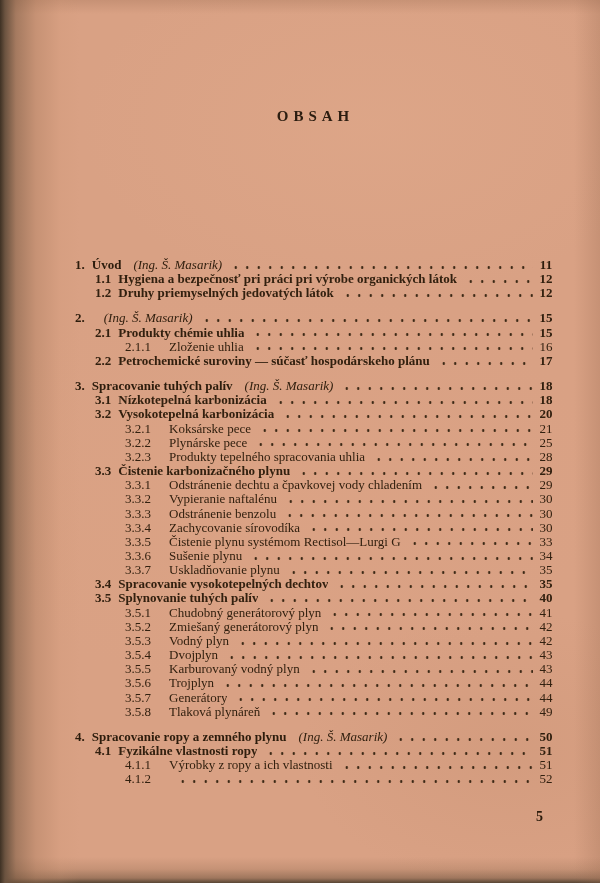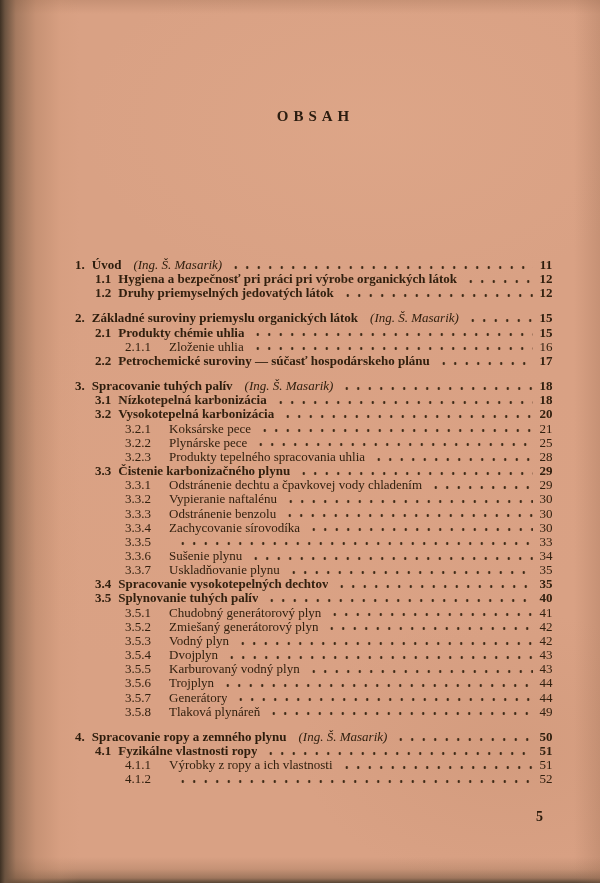--- a/index.html
+++ b/index.html
@@ -76,21 +76,20 @@
   </div>
     <div class="row lvl2">
     <span class="num">1.2</span>
     <span class="txt">Druhy priemyselných jedovatých látok</span>
 
     <span class="leader"></span>
     <span class="pg">12</span>
   </div>
     <div class="row lvl1 gap">
     <span class="num">2.</span>
-    <span class="txt">Základné suroviny priemyslu organických látok</span>
     <span class="author">(Ing. Š. Masarik)</span>
     <span class="leader"></span>
     <span class="pg">15</span>
   </div>
     <div class="row lvl2">
     <span class="num">2.1</span>
     <span class="txt">Produkty chémie uhlia</span>
 
     <span class="leader"></span>
     <span class="pg">15</span>
@@ -181,20 +180,21 @@
   </div>
     <div class="row lvl3">
     <span class="num">3.3.4</span>
     <span class="txt">Zachycovanie sírovodíka</span>
 
     <span class="leader"></span>
     <span class="pg">30</span>
   </div>
     <div class="row lvl3">
     <span class="num">3.3.5</span>
+    <span class="txt">Čistenie plynu systémom Rectisol—Lurgi G</span>
 
     <span class="leader"></span>
     <span class="pg">33</span>
   </div>
     <div class="row lvl3">
     <span class="num">3.3.6</span>
     <span class="txt">Sušenie plynu</span>
 
     <span class="leader"></span>
     <span class="pg">34</span>

